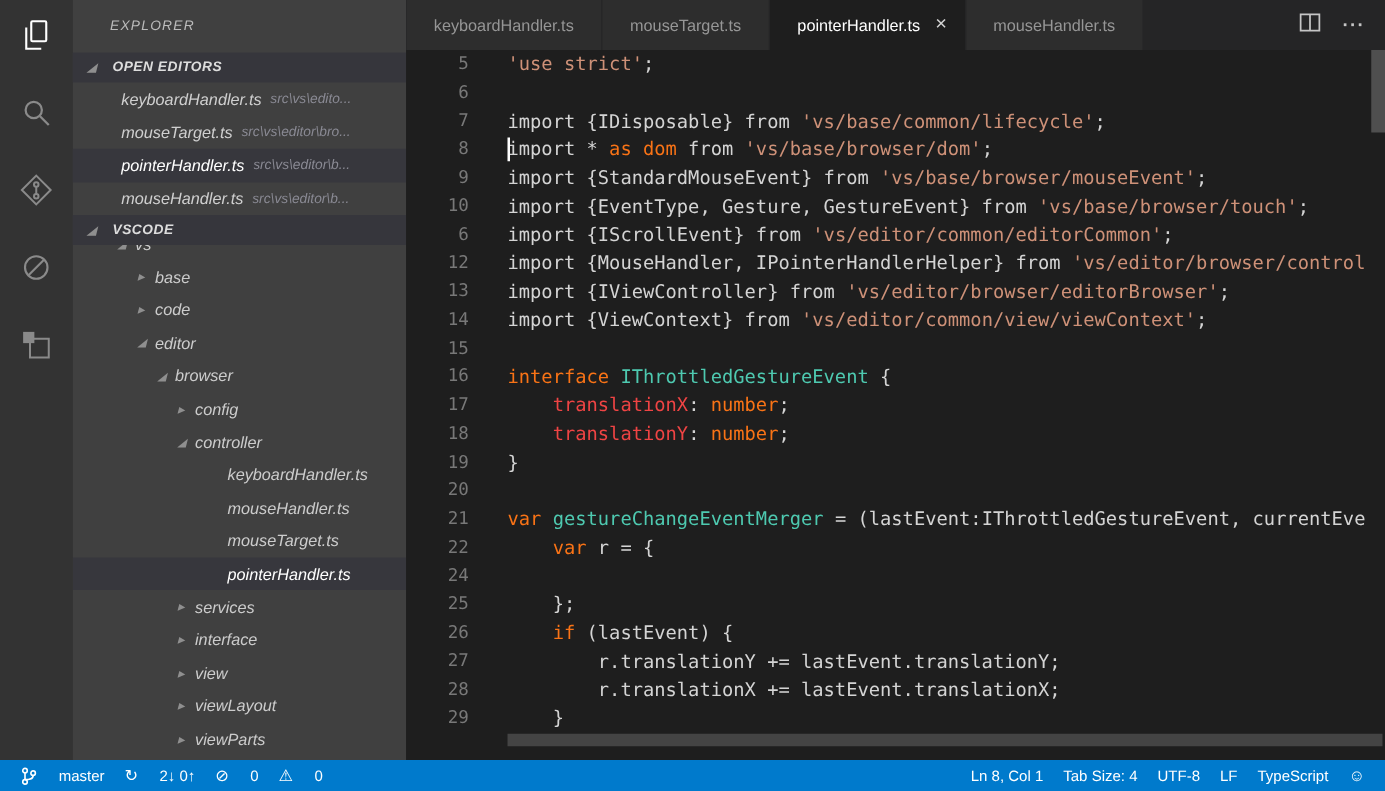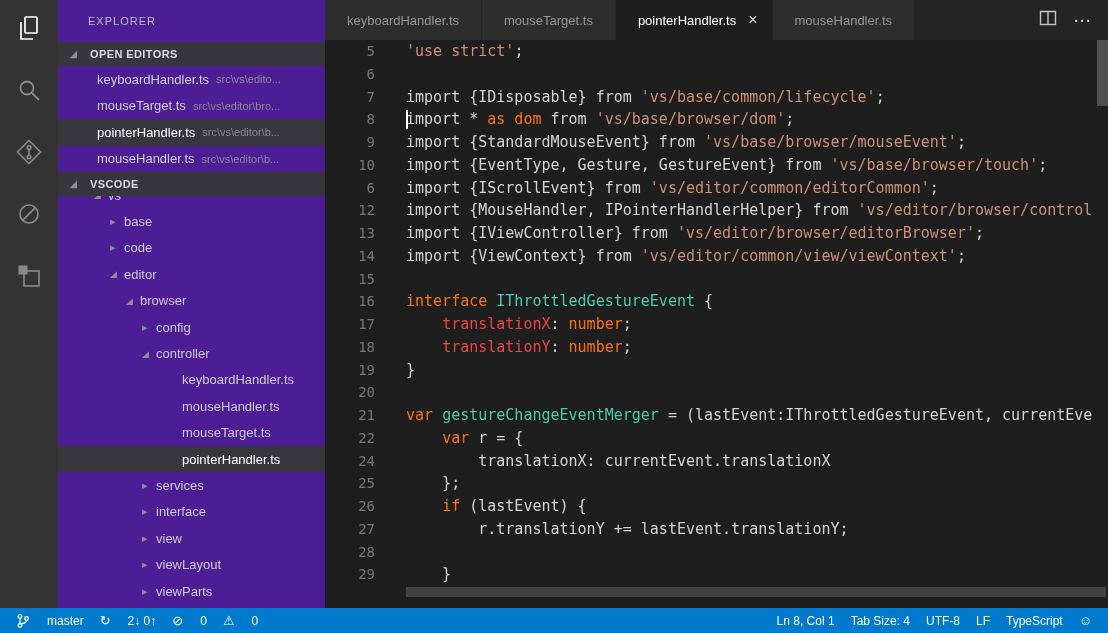--- a/index.html
+++ b/index.html
@@ -8,22 +8,22 @@
   .main-row{flex:1;display:flex;min-height:0;}
 
   
   .activitybar{width:58px;background:#333333;display:flex;flex-direction:column;align-items:center;
                padding-top:14px;gap:34px;flex:none;}
   .ab-icon{color:#8a8a8a;width:28px;height:28px;cursor:pointer;}
   .ab-icon.active{color:#ffffff;}
   .ab-icon svg{display:block;}
 
   
-  .sidebar{width:267px;min-width:267px;background:#4c1d95;color:#cccccc;display:flex;flex-direction:column;
-           font-size:13px;overflow:hidden;}
+  .sidebar{width:267px;min-width:267px;background:#404040;color:#cccccc;display:flex;flex-direction:column;
+           font-size:13px;overflow:hidden;font-style:italic;}
   .sidebar-title{height:42px;line-height:42px;padding-left:30px;font-size:11px;letter-spacing:1px;color:#bbbbbb;flex:none;}
   .section-header{height:24px;display:flex;align-items:center;background:#36363c;font-size:11px;font-weight:bold;
                   color:#dddddd;padding-left:12px;gap:6px;flex:none;cursor:pointer;letter-spacing:.4px;}
   .twisty{color:#8f8f8f;font-size:9px;width:14px;flex:none;display:inline-block;}
   #open-editors{flex:none;}
   .oe-row{height:26.5px;display:flex;align-items:center;padding-left:39px;gap:7px;cursor:pointer;overflow:hidden;}
   .oe-row.selected{background:#37373d;}
   .oe-name{color:#cfcfcf;white-space:nowrap;}
   .oe-row.selected .oe-name{color:#ffffff;}
   .oe-path{color:#8a8a94;font-size:11px;white-space:nowrap;overflow:hidden;}
@@ -241,25 +241,25 @@
             <div class="line"><span class="ln">13</span><span class="code"><span class="tk-d">import {IViewController} from </span><span class="tk-s">'vs/editor/browser/editorBrowser'</span><span class="tk-d">;</span></span></div>
             <div class="line"><span class="ln">14</span><span class="code"><span class="tk-d">import {ViewContext} from </span><span class="tk-s">'vs/editor/common/view/viewContext'</span><span class="tk-d">;</span></span></div>
             <div class="line"><span class="ln">15</span><span class="code"></span></div>
             <div class="line"><span class="ln">16</span><span class="code"><span class="tk-k">interface </span><span class="tk-t">IThrottledGestureEvent</span><span class="tk-d"> {</span></span></div>
             <div class="line"><span class="ln">17</span><span class="code"><span class="tk-d">    </span><span class="tk-p">translationX</span><span class="tk-d">: </span><span class="tk-k">number</span><span class="tk-d">;</span></span></div>
             <div class="line"><span class="ln">18</span><span class="code"><span class="tk-d">    </span><span class="tk-p">translationY</span><span class="tk-d">: </span><span class="tk-k">number</span><span class="tk-d">;</span></span></div>
             <div class="line"><span class="ln">19</span><span class="code"><span class="tk-d">}</span></span></div>
             <div class="line"><span class="ln">20</span><span class="code"></span></div>
             <div class="line"><span class="ln">21</span><span class="code"><span class="tk-k">var</span><span class="tk-d"> </span><span class="tk-t">gestureChangeEventMerger</span><span class="tk-d"> = (lastEvent:IThrottledGestureEvent, currentEve</span></span></div>
             <div class="line"><span class="ln">22</span><span class="code"><span class="tk-d">    </span><span class="tk-k">var</span><span class="tk-d"> r = {</span></span></div>
-            <div class="line"><span class="ln">24</span><span class="code"><span class="tk-d">        translationX: currentEvent.translationX</span></span></div>
+            <div class="line"><span class="ln">24</span></div>
             <div class="line"><span class="ln">25</span><span class="code"><span class="tk-d">    };</span></span></div>
             <div class="line"><span class="ln">26</span><span class="code"><span class="tk-d">    </span><span class="tk-k">if</span><span class="tk-d"> (lastEvent) {</span></span></div>
             <div class="line"><span class="ln">27</span><span class="code"><span class="tk-d">        r.translationY += lastEvent.translationY;</span></span></div>
-            <div class="line"><span class="ln">28</span></div>
+            <div class="line"><span class="ln">28</span><span class="code"><span class="tk-d">        r.translationX += lastEvent.translationX;</span></span></div>
             <div class="line"><span class="ln">29</span><span class="code"><span class="tk-d">    }</span></span></div>
           </div>
         <div class="vscroll"></div>
         <div class="hscroll"></div>
       </div>
     </div>
   </div>
 
   <div class="statusbar">
     <div id="sb-left" class="sb-side">

